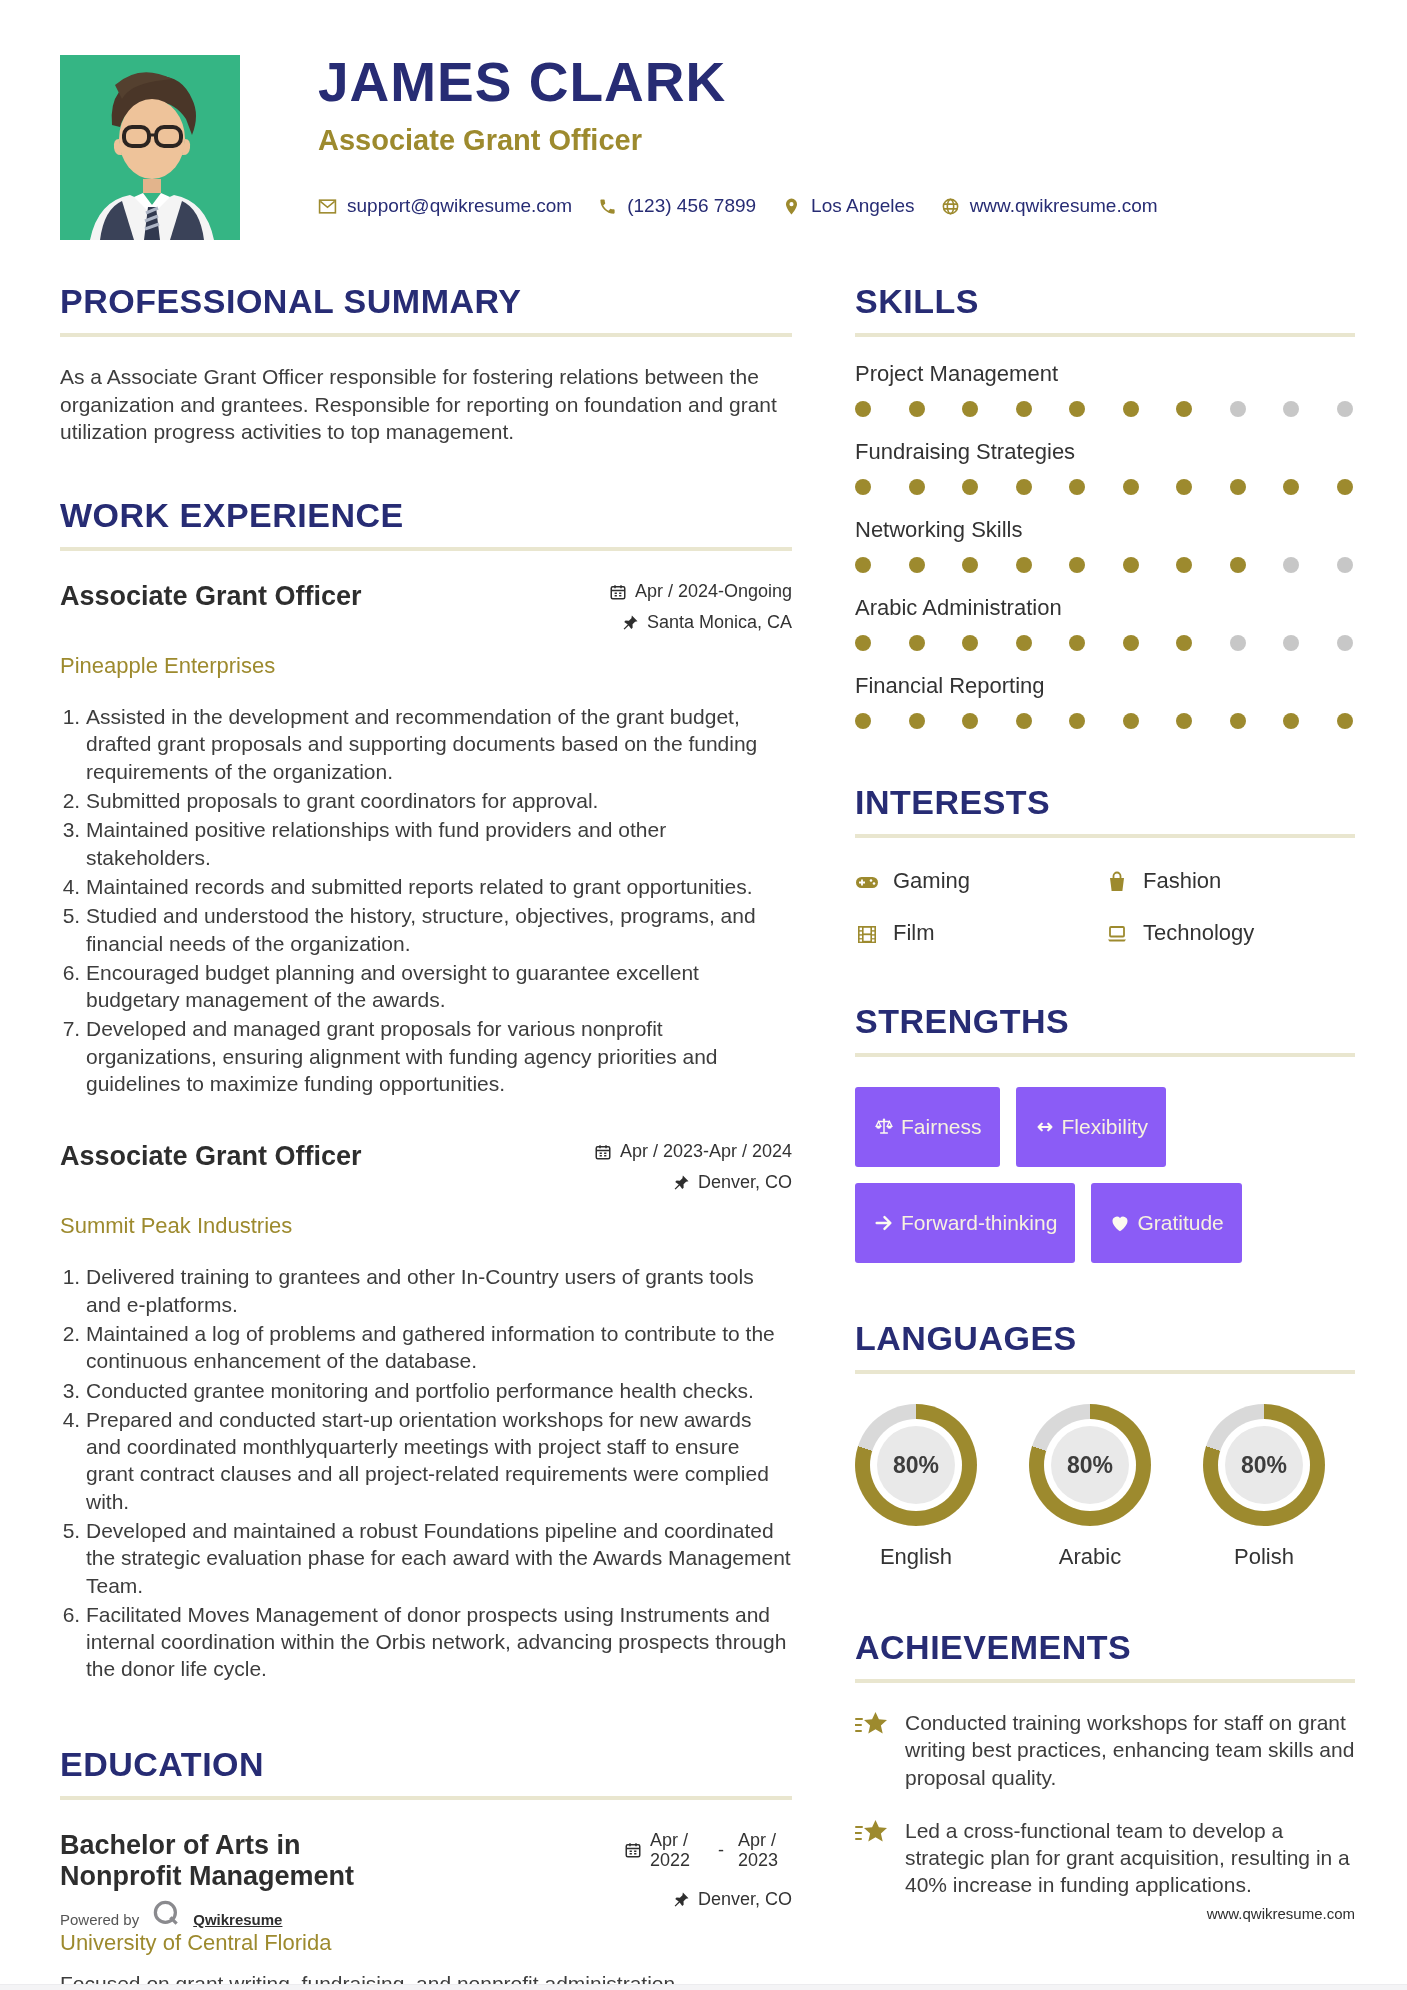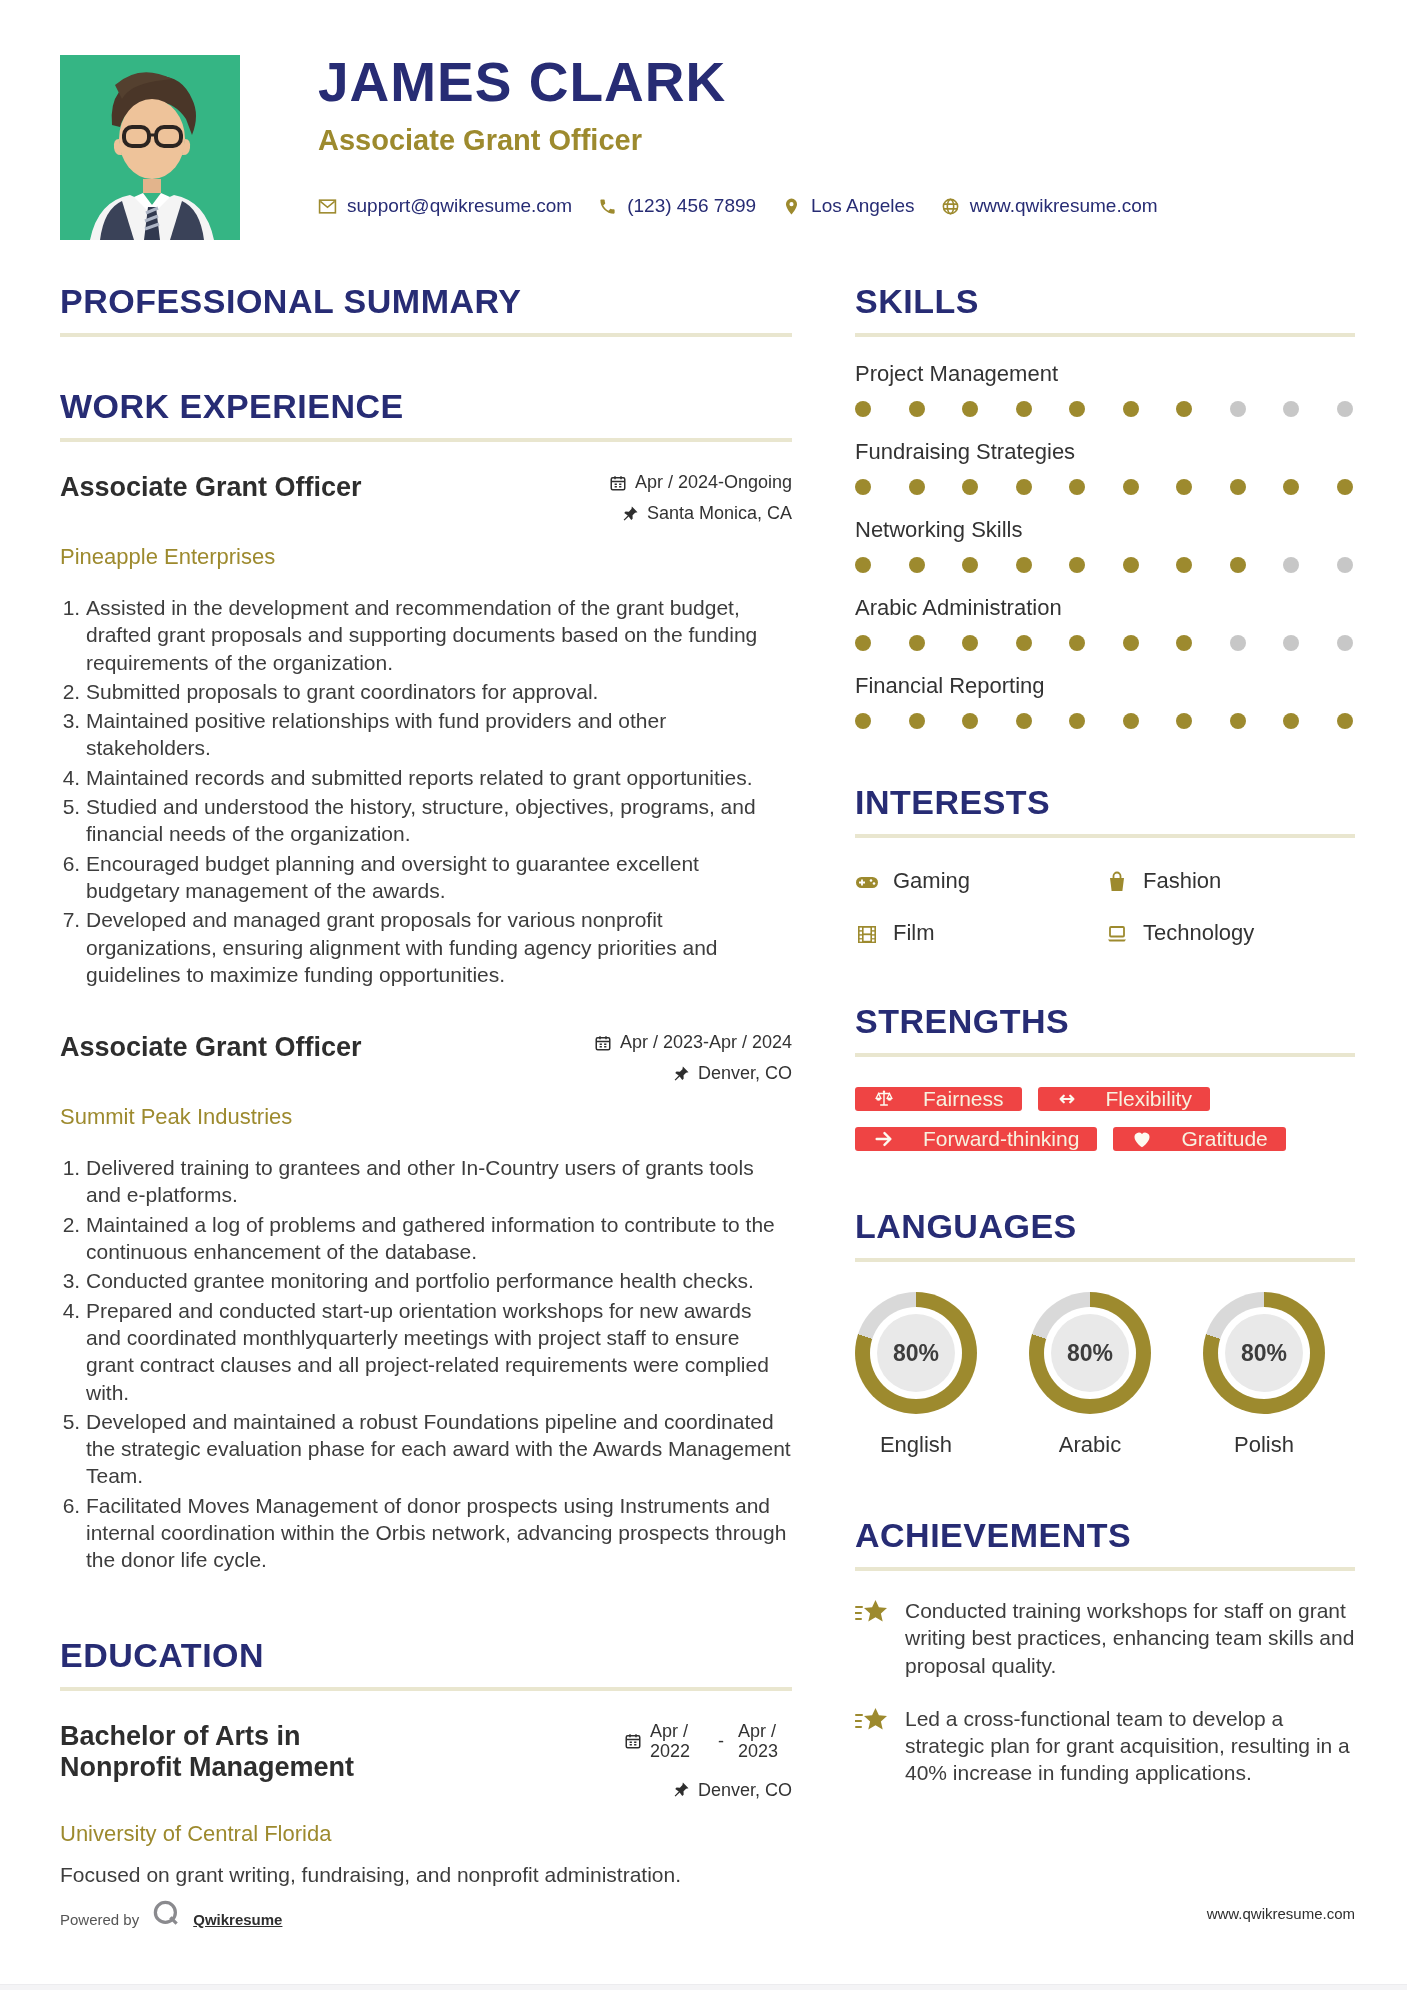--- a/index.html
+++ b/index.html
@@ -61,22 +61,22 @@
   .dot.empty { background:#c7c7c7; }
 
   
   .interests-grid { display:grid; grid-template-columns:1fr 1fr; row-gap:26px; margin-top:30px; }
   .interest { display:flex; align-items:flex-end; gap:14px; font-size:22px; color:#333; }
   .interest .ic { width:24px; height:24px; color:#9d8a2e; display:inline-flex; }
   .interest .ic svg { width:100%; height:100%; }
 
   
   .badges { display:flex; flex-wrap:wrap; gap:16px; margin-top:30px; }
-  .badge { display:inline-flex; align-items:center; gap:28px; background:#ef4444; color:#f7f2df;
-           font-size:21px; padding:0 18px; border-radius:3px; }
+  .badge { display:inline-flex; align-items:center; gap:6px; background:#8b5cf6; color:#f7f2df;
+           font-size:21px; padding:28px 18px; border-radius:3px; }
   .badge .ic { width:22px; height:22px; color:#fdfaf0; display:inline-flex; }
   .badge .ic svg { width:100%; height:100%; }
 
   
   .langs { display:flex; justify-content:space-between; margin-top:30px; padding-right:30px; }
   .lang { display:flex; flex-direction:column; align-items:center; }
   .donut { width:122px; height:122px; border-radius:50%; display:flex; align-items:center; justify-content:center; }
   .donut-hole { width:92px; height:92px; border-radius:50%; background:#fff; display:flex; align-items:center; justify-content:center; }
   .donut-core { width:78px; height:78px; border-radius:50%; background:#e9e9e9; display:flex; align-items:center; justify-content:center;
                 font-size:23px; font-weight:700; color:#3d3d3d; }
@@ -170,20 +170,21 @@
     </div>
   </div>
 
   <div class="columns">
 
     <div class="col-left">
 
       <div class="section">
         <div class="sec-head">PROFESSIONAL SUMMARY</div>
         <div class="sec-rule"></div>
+        <p class="body-text">As a Associate Grant Officer responsible for fostering relations between the organization and grantees. Responsible for reporting on foundation and grant utilization progress activities to top management.</p>
       </div>
 
       <div class="section">
         <div class="sec-head">WORK EXPERIENCE</div>
         <div class="sec-rule"></div>
 
         <div class="job">
           <div class="job-top">
             <div class="job-title">Associate Grant Officer</div>
             <div class="job-meta">

